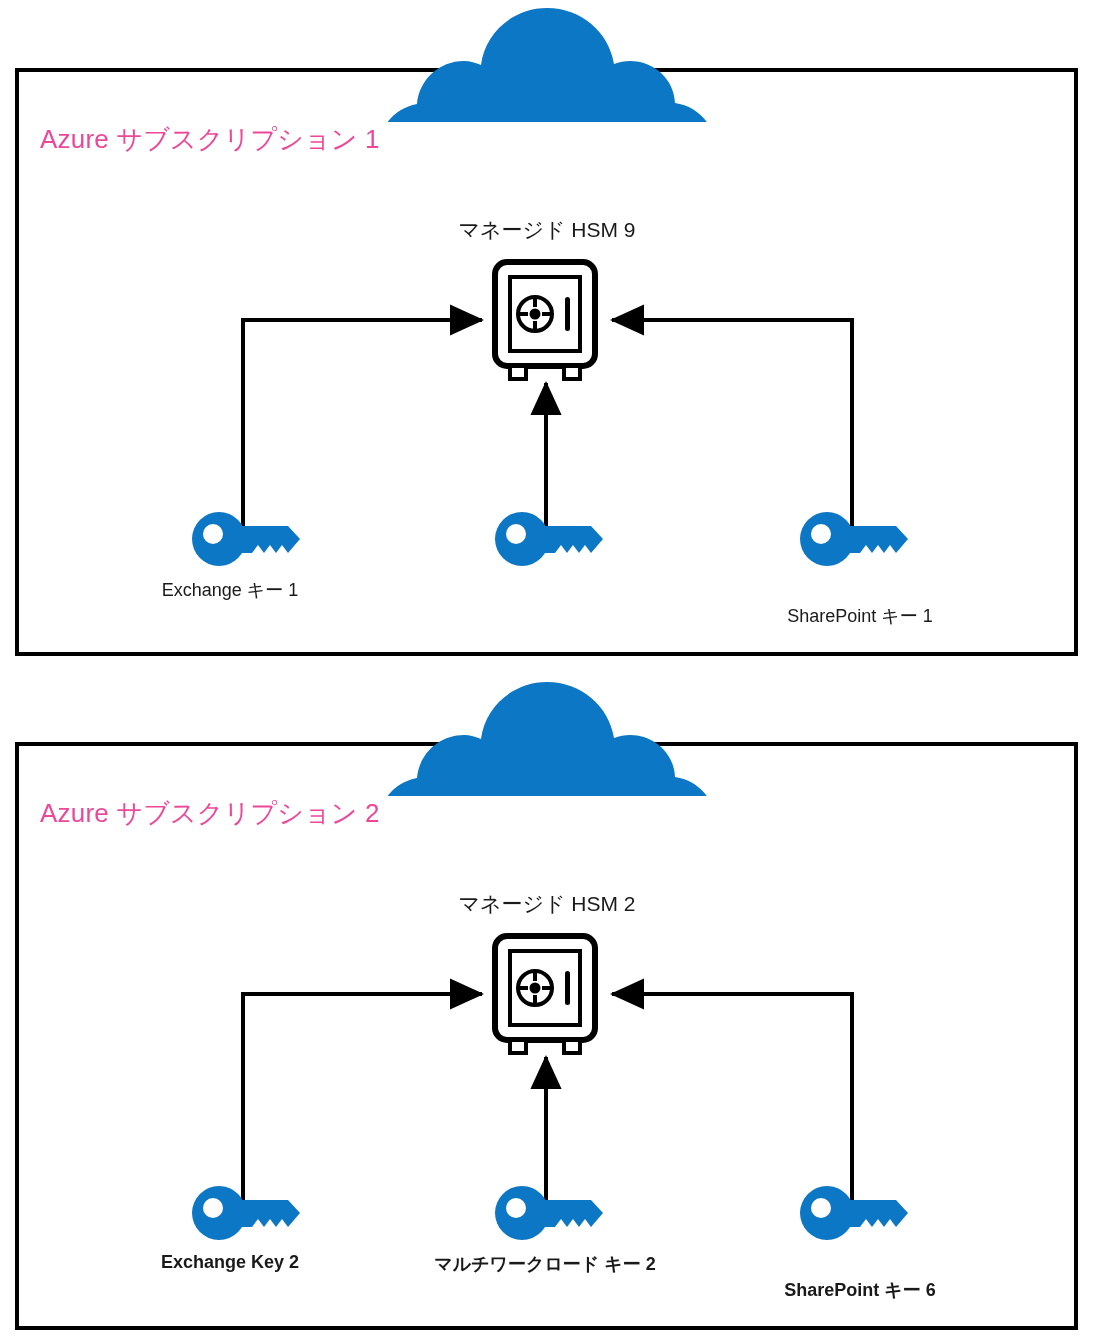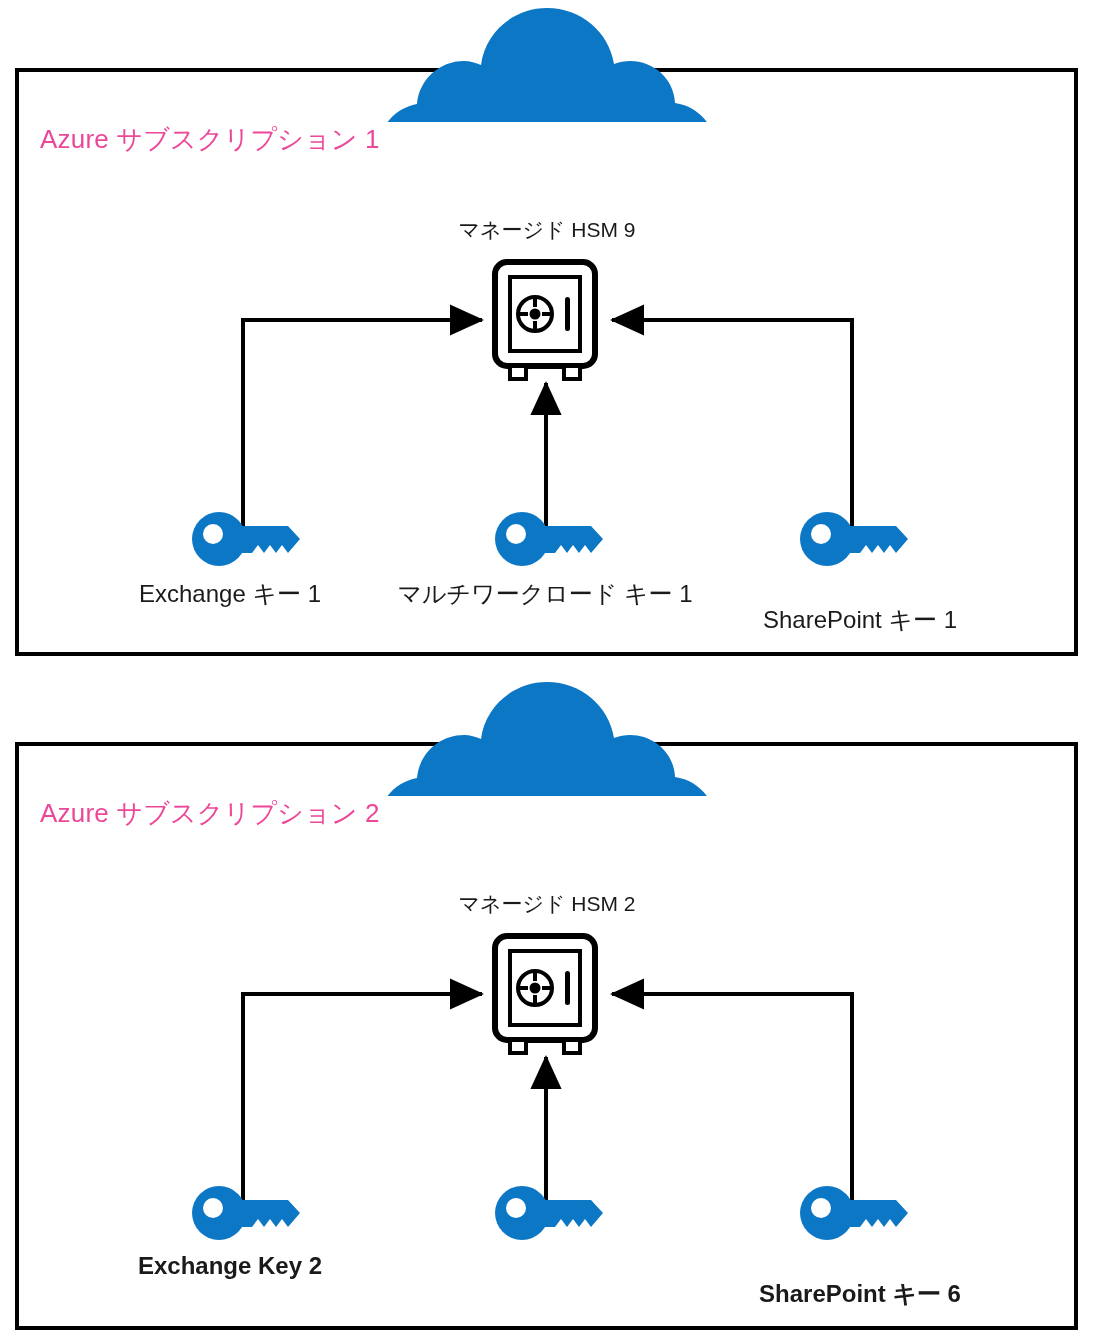--- a/index.html
+++ b/index.html
@@ -73,21 +73,21 @@
     left: 0;
     width: 1094px;
     height: 420px;
   }
   #diagram-1 { top: 245px; }
   #diagram-2 { top: 919px; }
 
   .key-label {
     position: absolute;
     text-align: center;
-    font-size: 24px;
+    font-size: 18px;
     color: #1a1a1a;
     white-space: nowrap;
     width: 320px;
   }
   .kl-left   { left: 70px; }
   .kl-center { left: 385px; }
   .kl-right  { left: 700px; margin-top: 26px; }
   .row1 { top: 578px; }
   .row2 { top: 1252px; font-weight: bold; }
 </style>
@@ -174,21 +174,20 @@
         <g transform="translate(800,262)">
           <circle cx="27" cy="32" r="27" fill="#0C77C4"></circle>
           <circle cx="21" cy="27" r="10" fill="#ffffff"></circle>
           <path d="M48,19 L96,19 L108,32 L96,46 L90,38 L84,46 L78,38 L72,46 L66,38 L60,46 L48,46 z" fill="#0C77C4"></path>
         </g>
       </g>
     </svg>
   </div>
 
   <div class="key-label kl-left row1">Exchange キー 1</div>
-  <div class="key-label kl-center row1">マルチワークロード キー 1</div>
   <div class="key-label kl-right row1">SharePoint キー 1</div>
 
   <div class="panel" id="panel-2"></div>
 
   <div class="cloud-wrap" id="cloud-2">
     <svg width="1094" height="120" viewBox="0 0 1094 120" xmlns="http://www.w3.org/2000/svg">
       <path d="M547 6
                c-34 0 -62 25 -66 57
                c-5 -2 -11 -4 -17 -4
                c-25 0 -45 19 -47 43
@@ -260,15 +259,16 @@
         <g transform="translate(800,262)">
           <circle cx="27" cy="32" r="27" fill="#0C77C4"></circle>
           <circle cx="21" cy="27" r="10" fill="#ffffff"></circle>
           <path d="M48,19 L96,19 L108,32 L96,46 L90,38 L84,46 L78,38 L72,46 L66,38 L60,46 L48,46 z" fill="#0C77C4"></path>
         </g>
       </g>
     </svg>
   </div>
 
   <div class="key-label kl-left row2">Exchange Key 2</div>
+  <div class="key-label kl-center row2">マルチワークロード キー 2</div>
   <div class="key-label kl-right row2">SharePoint キー 6</div>
 
 </div>
 
 </body></html>

